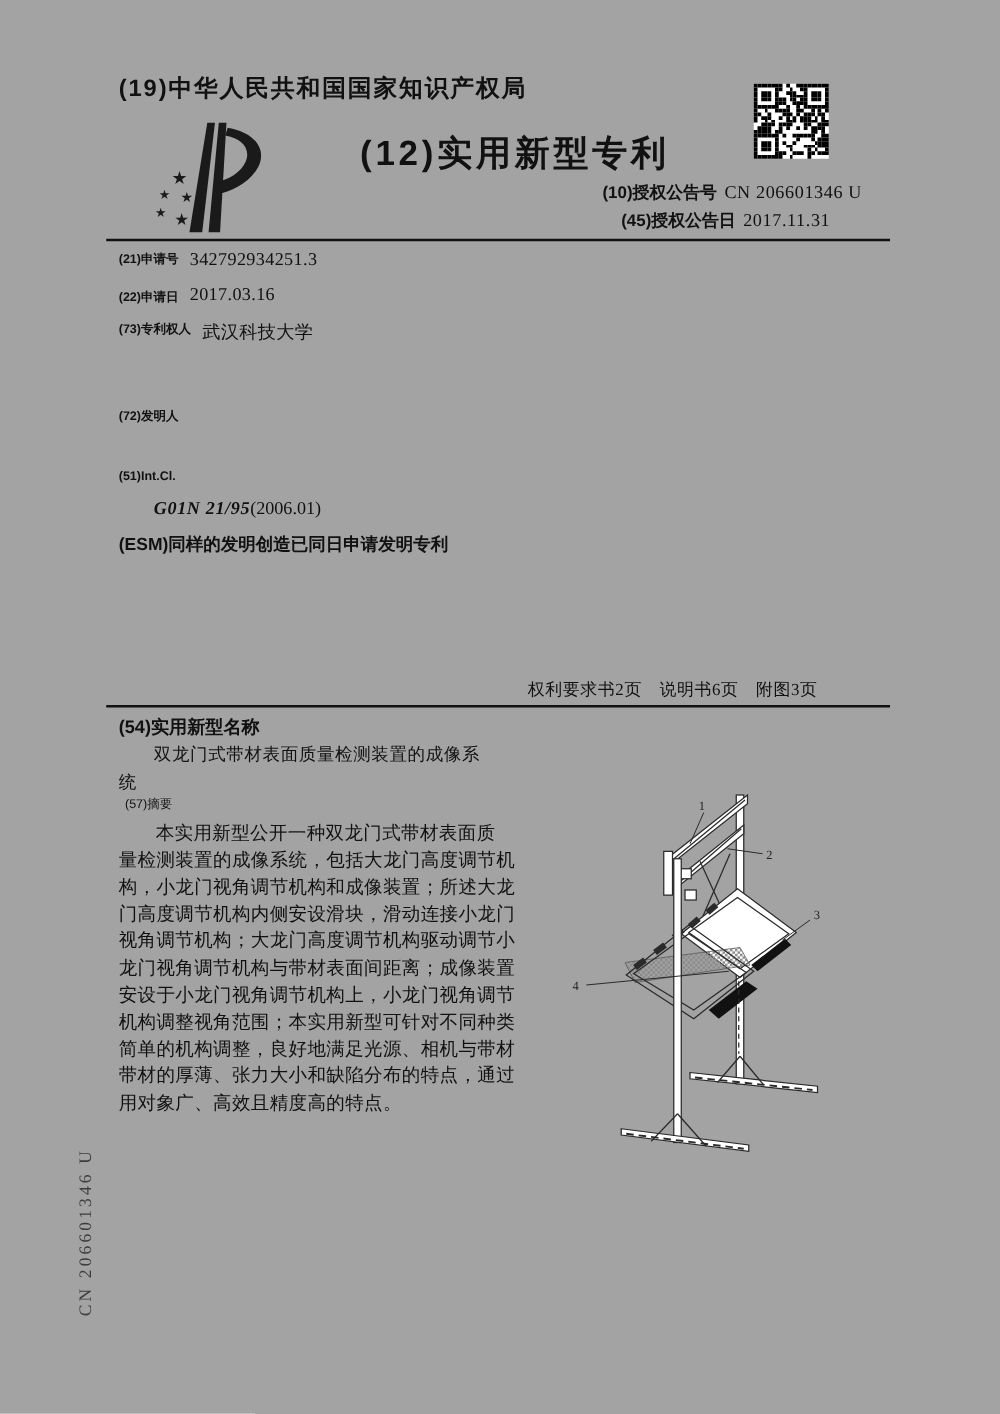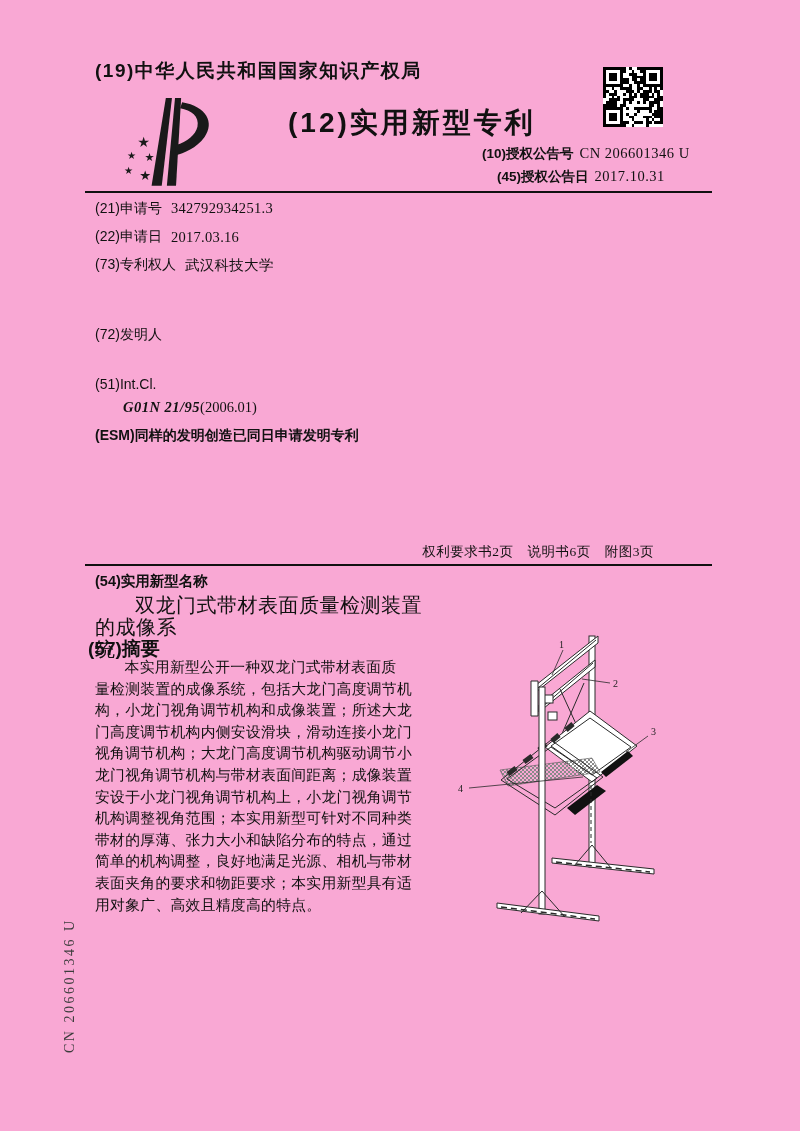--- a/index.html
+++ b/index.html
@@ -1,17 +1,17 @@
 <!DOCTYPE html>
 <html><head>
 <meta charset="utf-8">
 <style>
   html,body{margin:0;padding:0;background:#e8e8e8;}
   .page{
-    position:relative;width:800px;height:1131px;background:#f9a8d4;
+    position:relative;width:800px;height:1131px;background:#a3a3a3;
     margin:0 auto;overflow:hidden;color:#111;
     font-family:"Liberation Serif", serif;
   }
   .sans{font-family:"Liberation Sans", sans-serif;}
   .abs{position:absolute;}
 
   .office-line{left:95px;top:58px;font-size:19px;font-weight:bold;letter-spacing:1.5px;}
   .doc-type{left:288px;top:104px;font-size:28px;font-weight:bold;letter-spacing:3px;}
   .logo{left:123px;top:96px;width:102px;height:94px;}
   .qr{left:603px;top:67px;width:60px;height:60px;display:grid;grid-template-columns:repeat(21,1fr);grid-template-rows:repeat(21,1fr);background:#fff;}
@@ -22,41 +22,41 @@
   .pub-label{font-family:"Liberation Sans", sans-serif;font-weight:bold;font-size:13.5px;}
   .pub-value{font-size:14.5px;margin-left:6px;letter-spacing:0.5px;}
   .pubnum{left:482px;top:145px;}
   .pubdate{left:497px;top:168px;}
 
   .rule{left:85px;width:627px;height:0;border-top:2px solid #111;}
   .rule-top{top:191px;}
   .rule-mid{top:564px;}
 
   .frow{display:flex;align-items:flex-start;font-size:14.5px;}
-  .flabel{font-family:"Liberation Sans", sans-serif;font-weight:normal;font-size:14px;white-space:nowrap;}
+  .flabel{font-family:"Liberation Sans", sans-serif;font-weight:bold;font-size:10px;white-space:nowrap;}
   .fvalue{margin-left:9px;letter-spacing:0.3px;}
   .flines div{letter-spacing:0.3px;line-height:22px;}
 
   .r21{left:95px;top:200px;}
   .r22{left:95px;top:228px;align-items:flex-end;}
   .r73{left:95px;top:256px;}
   .raddr{left:123px;top:278px;}
   .r72{left:95px;top:326px;}
   .r51{left:95px;top:376px;}
   .r51v{left:123px;top:399px;font-size:14.5px;}
   .itc{font-style:italic;font-weight:bold;letter-spacing:0.5px;}
   .resm{left:95px;top:427px;font-family:"Liberation Sans", sans-serif;font-weight:bold;font-size:14px;text-align:right;}
 
   .pages-info{right:146px;top:543px;font-size:13.5px;letter-spacing:0.5px;}
 
   .s54-label{left:95px;top:572px;font-family:"Liberation Sans", sans-serif;font-weight:bold;font-size:14.5px;}
-  .title-lines{left:95px;top:594px;width:340px;font-size:20px;}
+  .title-lines{left:95px;top:594px;width:340px;font-size:14px;}
   .title-lines div{line-height:22px;letter-spacing:0.5px;}
   .title-lines div:first-child{text-indent:2em;}
-  .s57-label{left:88px;top:636px;font-family:"Liberation Sans", sans-serif;font-weight:bold;font-size:19px;}
+  .s57-label{left:100px;top:636px;font-family:"Liberation Sans", sans-serif;font-weight:normal;font-size:10px;}
   .abstract{left:95px;top:657px;width:340px;font-size:14.8px;}
   .abstract div{line-height:21.6px;letter-spacing:0.3px;white-space:nowrap;}
   .abstract div:first-child{text-indent:2em;}
 
   .figure-wrap{left:440px;top:618px;width:280px;height:312px;}
   .figure-wrap svg{display:block;}
 
   .side-number{
     left:62px;top:1053px;transform:rotate(-90deg);transform-origin:0 0;
     white-space:nowrap;font-size:14px;letter-spacing:2.5px;color:#3d3d3d;
@@ -525,21 +525,21 @@
       <div></div>
       <div></div>
     </div>
 
   <div class="abs pubrow pubnum">
     <span class="pub-label">(10)授权公告号</span>
     <span class="pub-value">CN 206601346 U</span>
   </div>
   <div class="abs pubrow pubdate">
     <span class="pub-label">(45)授权公告日</span>
-    <span class="pub-value">2017.10.31</span>
+    <span class="pub-value">2017.11.31</span>
   </div>
 
   <div class="abs rule rule-top"></div>
 
   <div class="abs frow r21">
     <span class="flabel">(21)申请号</span>
     <span class="fvalue">342792934251.3</span>
   </div>
 
   <div class="abs frow r22">
@@ -579,23 +579,22 @@
   <div class="abs s57-label">(57)摘要</div>
   <div class="abs abstract">
       <div>本实用新型公开一种双龙门式带材表面质</div>
       <div>量检测装置的成像系统，包括大龙门高度调节机</div>
       <div>构，小龙门视角调节机构和成像装置；所述大龙</div>
       <div>门高度调节机构内侧安设滑块，滑动连接小龙门</div>
       <div>视角调节机构；大龙门高度调节机构驱动调节小</div>
       <div>龙门视角调节机构与带材表面间距离；成像装置</div>
       <div>安设于小龙门视角调节机构上，小龙门视角调节</div>
       <div>机构调整视角范围；本实用新型可针对不同种类</div>
+      <div>简单的机构调整，良好地满足光源、相机与带材</div>
       <div>带材的厚薄、张力大小和缺陷分布的特点，通过</div>
-      <div>简单的机构调整，良好地满足光源、相机与带材</div>
-      <div>表面夹角的要求和物距要求；本实用新型具有适</div>
       <div>用对象广、高效且精度高的特点。</div>
     </div>
 
   <div class="abs figure-wrap">
     <svg viewBox="0 0 280 310" width="280" height="312" xmlns="http://www.w3.org/2000/svg" stroke="#2a2a2a" stroke-width="1" fill="none" font-family="Liberation Serif, serif">
       <defs>
         <pattern id="chk" width="4" height="4" patternUnits="userSpaceOnUse">
           <rect width="2" height="2" fill="#8a8a8a" stroke="none"></rect>
           <rect x="2" y="2" width="2" height="2" fill="#8a8a8a" stroke="none"></rect>
         </pattern>

